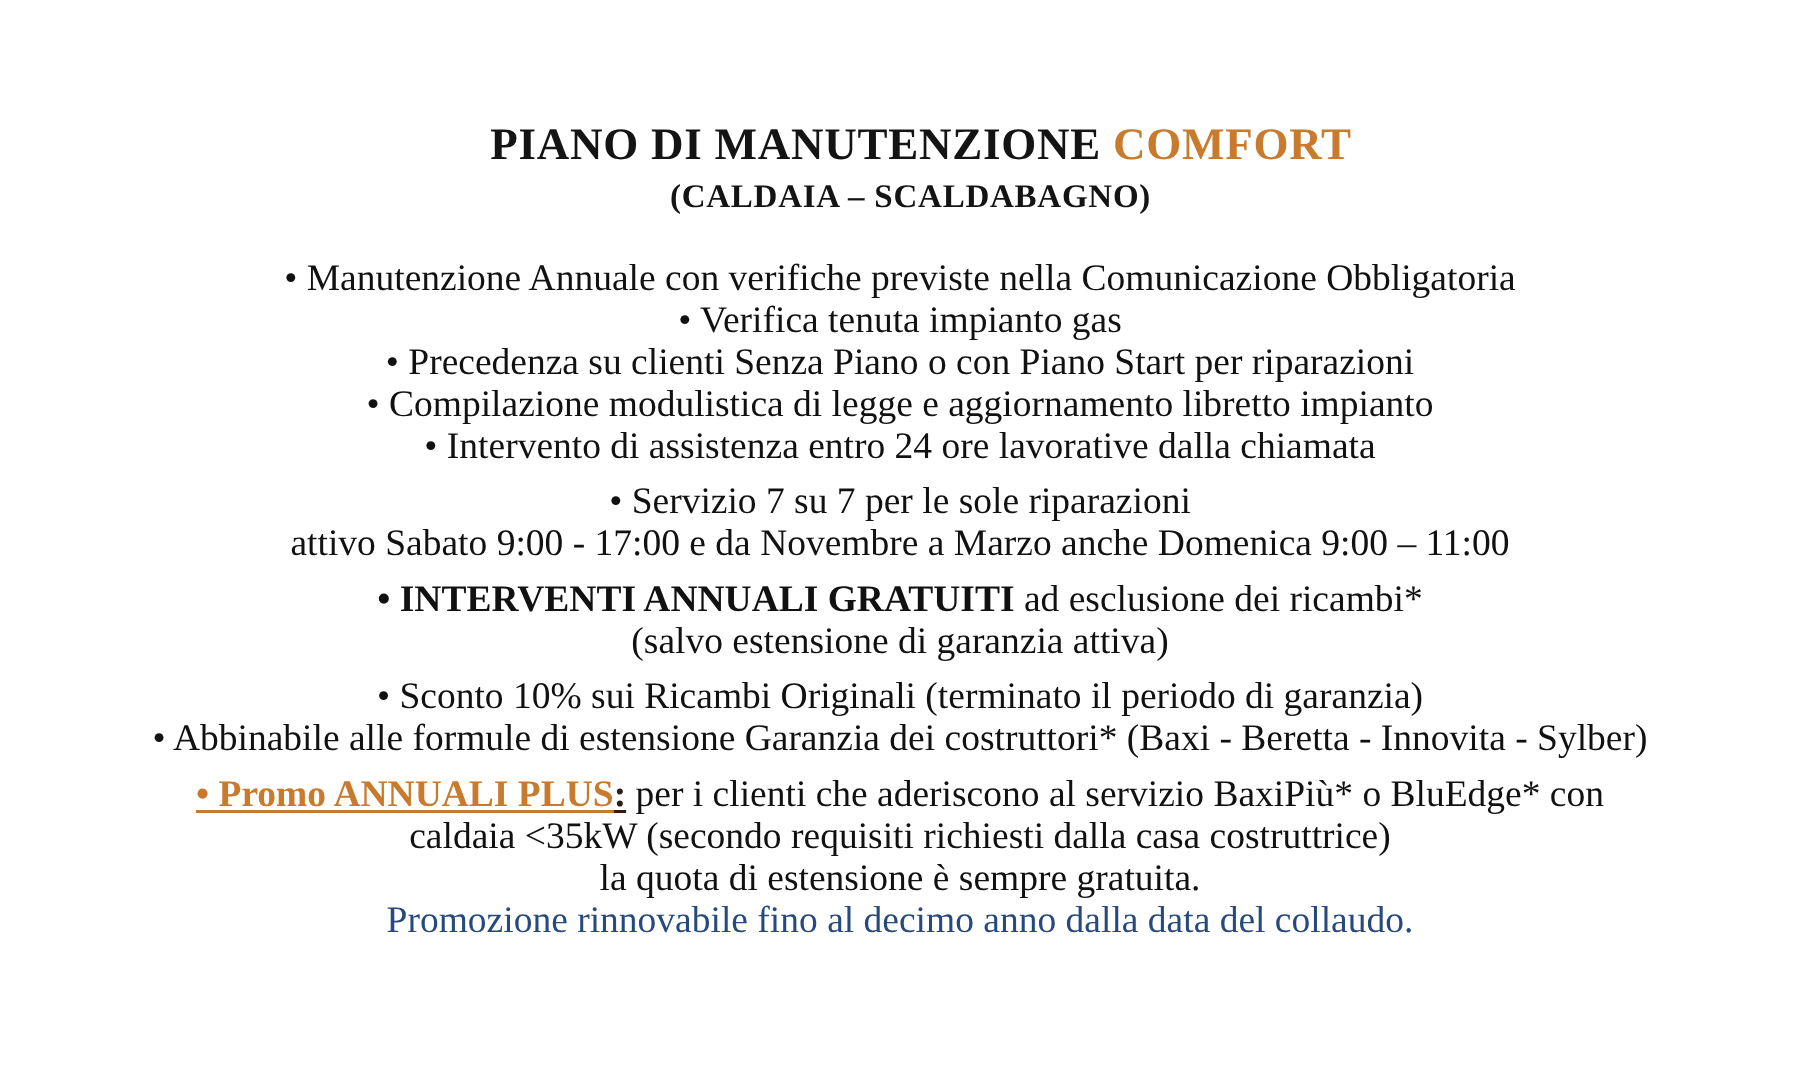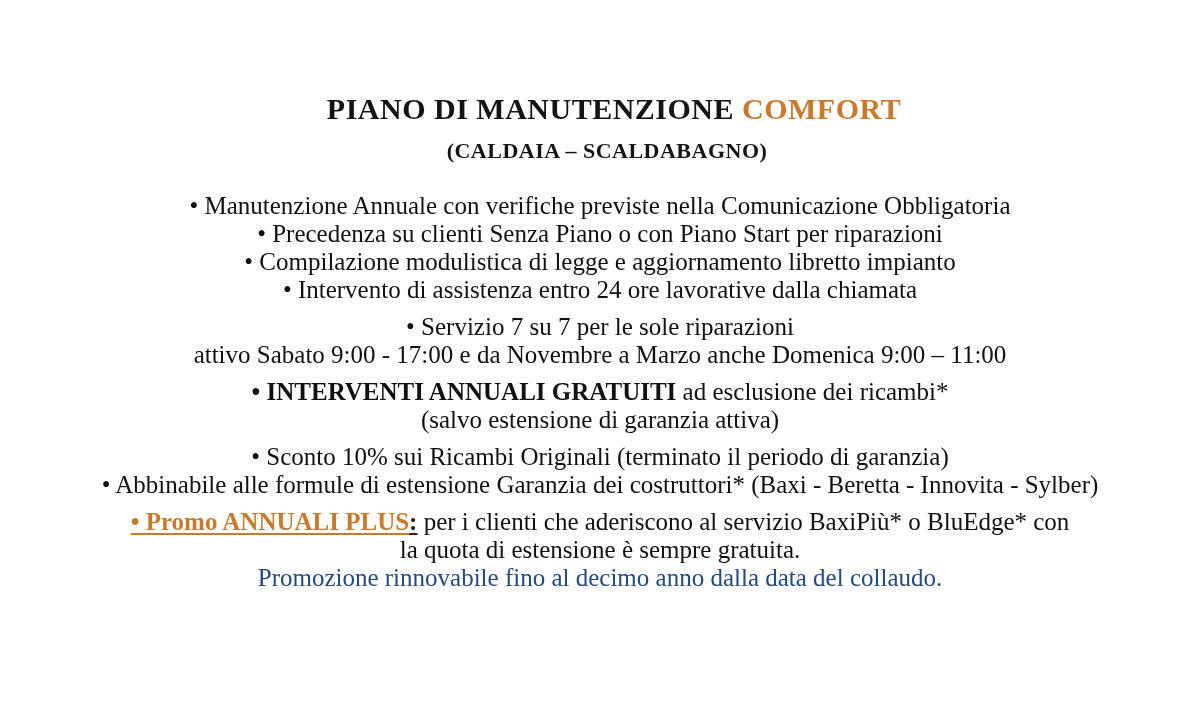--- a/index.html
+++ b/index.html
@@ -13,21 +13,21 @@
     height: 724px;
     background: #ffffff;
     box-sizing: border-box;
     padding-top: 80px;
     font-family: "Liberation Serif", "DejaVu Serif", serif;
     color: #141414;
     text-align: center;
     overflow: hidden;
   }
   .title {
-    margin: 12px;
+    margin: 0;
     font-size: 30px;
     line-height: 34px;
     font-weight: bold;
     color: #141414;
     letter-spacing: 0.5px;
     padding-left: 28px;
   }
   .title .highlight {
     color: var(--accent-orange, #C87B2D);
   }
@@ -79,20 +79,21 @@
 
 <div class="page">
 
   <h1 class="title"><span>PIANO DI MANUTENZIONE </span><span class="highlight">COMFORT</span></h1>
 
   <h2 class="subtitle">(CALDAIA – SCALDABAGNO)</h2>
 
   <div class="content">
 
     <div class="doc-line">• Manutenzione Annuale con verifiche previste nella Comunicazione Obbligatoria</div>
+    <div class="doc-line">• Verifica tenuta impianto gas</div>
     <div class="doc-line">• Precedenza su clienti Senza Piano o con Piano Start per riparazioni</div>
     <div class="doc-line">• Compilazione modulistica di legge e aggiornamento libretto impianto</div>
     <div class="doc-line">• Intervento di assistenza entro 24 ore lavorative dalla chiamata</div>
 
     <div class="group">
       <div class="doc-line">• Servizio 7 su 7 per le sole riparazioni</div>
       <div class="doc-line">attivo Sabato 9:00 - 17:00 e da Novembre a Marzo anche Domenica 9:00 – 11:00</div>
     </div>
 
     <div class="group">
@@ -100,18 +101,19 @@
       <div class="doc-line">(salvo estensione di garanzia attiva)</div>
     </div>
 
     <div class="group">
       <div class="doc-line">• Sconto 10% sui Ricambi Originali (terminato il periodo di garanzia)</div>
       <div class="doc-line">• Abbinabile alle formule di estensione Garanzia dei costruttori* (Baxi - Beretta - Innovita - Sylber)</div>
     </div>
 
     <div class="group">
       <div class="doc-line"><span class="promo-label">• Promo ANNUALI PLUS</span><span class="promo-colon">:</span><span> per i clienti che aderiscono al servizio BaxiPiù* o BluEdge* con</span></div>
+      <div class="doc-line">caldaia &lt;35kW (secondo requisiti richiesti dalla casa costruttrice)</div>
       <div class="doc-line">la quota di estensione è sempre gratuita.</div>
       <div class="doc-line blue-line">Promozione rinnovabile fino al decimo anno dalla data del collaudo.</div>
     </div>
 
   </div>
 </div>
 
 </body></html>

